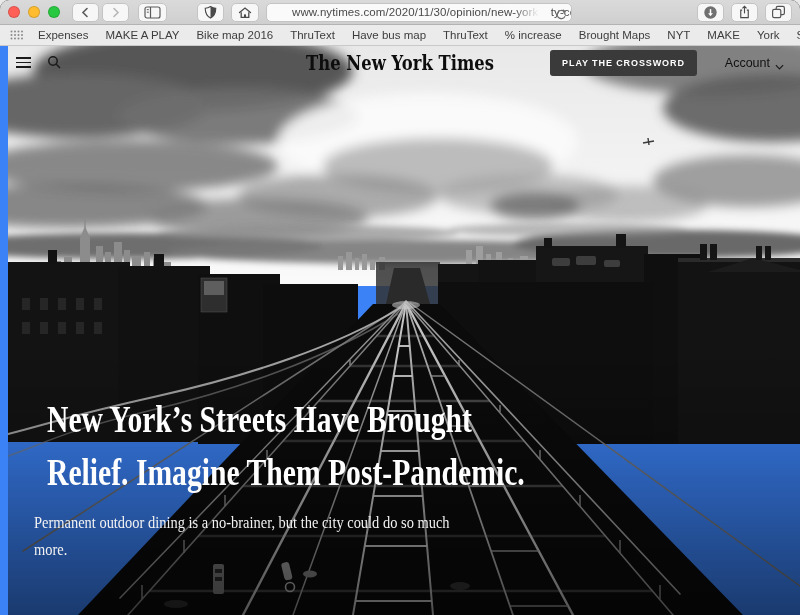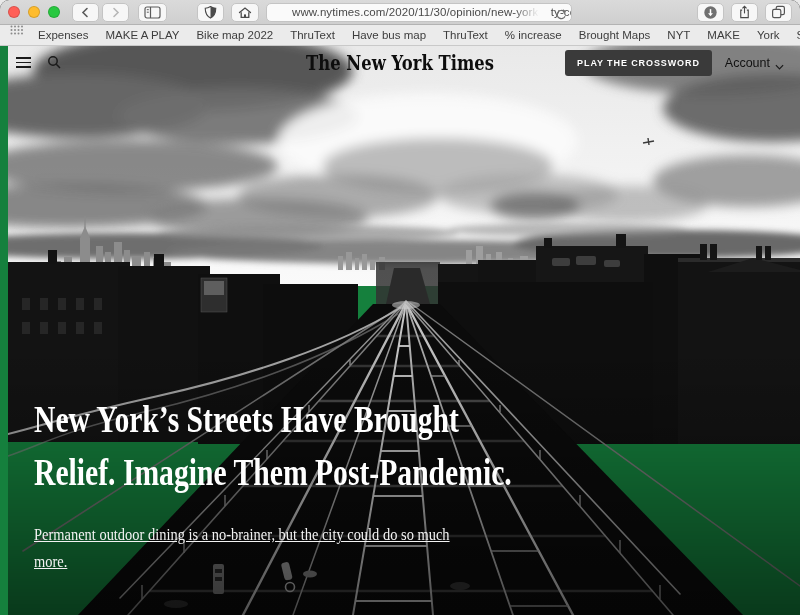--- a/index.html
+++ b/index.html
@@ -20,43 +20,43 @@
   .urlfield{width:306px;height:19px;margin-left:7px;border-radius:5px;background:#fafafa;border:1px solid #c4c4c4;
             display:flex;align-items:center;padding:0 6px;position:relative;overflow:hidden;}
   .urltext{font-size:11.5px;color:#4a4a4a;white-space:nowrap;margin-left:5px;letter-spacing:.1px;}
   .urlfade{position:absolute;right:21px;top:1px;bottom:1px;width:36px;
            background:linear-gradient(90deg,rgba(250,250,250,0),#fafafa 70%);}
   .reload{position:absolute;right:4px;top:3px;}
   .readericon{margin-right:14px;}
   .spacer{flex:1;}
   .rightbtns{display:flex;gap:7px;}
   
-  .bmbar{height:21px;background:#ebebeb;border-bottom:1px solid #c9c9c9;display:flex;
+  .bmbar{height:21px;background:#ebebeb;border-bottom:1px solid #c9c9c9;display:flex;align-items:center;
          padding-left:10px;font-size:11.5px;color:#3d3d3d;}
   .gridicon{margin-right:14px;display:flex;}
   .bm{margin-right:17px;white-space:nowrap;}
   
-  .content{position:relative;width:800px;height:569px;background:#15803d;overflow:hidden;padding-left:8px;}
+  .content{position:relative;width:800px;height:569px;background:#3b82f6;overflow:hidden;padding-left:8px;}
   .content svg.photo{display:block;}
   .siteheader{position:absolute;top:0;left:0;right:0;height:33px;display:flex;align-items:center;padding:0 16px;}
   .hamb{display:flex;flex-direction:column;gap:2.6px;cursor:pointer;}
   .hamb span{display:block;width:15px;height:1.7px;background:#1a1a1a;}
   .searchwrap{margin-left:16px;display:flex;}
   .logo{position:absolute;left:50%;top:5px;transform:translateX(-50%);
         font-family:"DejaVu Serif",serif;font-weight:700;font-size:20px;color:#0d0d0d;white-space:nowrap;}
   .logo .sc{display:inline-block;transform:scaleX(.82);transform-origin:center;}
-  .hdr-right{margin-left:auto;display:flex;align-items:center;gap:13px;}
+  .hdr-right{margin-left:auto;display:flex;align-items:center;gap:28px;}
   .xwordbtn{background:#3a3a3a;color:#fff;border:none;border-radius:3px;padding:8px 12px;
             font-family:"Liberation Sans",sans-serif;font-size:9px;font-weight:700;letter-spacing:.9px;cursor:pointer;}
   .account{display:flex;align-items:flex-end;gap:5px;font-size:12.5px;color:#111;cursor:pointer;}
   .heroText{position:absolute;left:34px;top:336px;color:#fff;}
   .kicker{font:400 21px "Liberation Serif",serif;letter-spacing:.3px;}
   .hl{margin-top:11px;font:700 38px "Liberation Serif",serif;}
   .hl .line{display:block;white-space:nowrap;transform:scaleX(.78);transform-origin:0 50%;line-height:53px;}
-  .dek{margin-top:22px;font:400 17px "Liberation Serif",serif;color:#f2f2f2;text-decoration:underline;}
+  .dek{margin-top:10px;font:400 17px "Liberation Serif",serif;color:#f2f2f2;}
   .dek .line{display:block;white-space:nowrap;transform:scaleX(.85);transform-origin:0 50%;line-height:27px;}
 </style>
 </head>
 <body>
 
 <div class="window">
 
   <div class="titlebar">
     <div class="tlgroup">
       <span class="tl red"></span>
@@ -158,21 +158,21 @@
           <circle cx="1.5" cy="8.5" r="1"></circle>
             <circle cx="5" cy="8.5" r="1"></circle>
             <circle cx="8.5" cy="8.5" r="1"></circle>
             <circle cx="12" cy="8.5" r="1"></circle>
         </g>
       </svg>
     </span>
     <span style="display:flex;align-items:center;">
         <span class="bm">Expenses</span>
         <span class="bm">MAKE A PLAY</span>
-        <span class="bm">Bike map 2022</span>
+        <span class="bm">Bike map 2016</span>
         <span class="bm">ThruText</span>
         <span class="bm">Have bus map</span>
         <span class="bm">ThruText</span>
         <span class="bm">% increase</span>
         <span class="bm">Brought Maps</span>
         <span class="bm">NYT</span>
         <span class="bm">MAKE</span>
         <span class="bm">York</span>
         <span class="bm">SB CMS</span>
       </span>
@@ -411,21 +411,21 @@
         <span class="account">
           <span>Account</span>
           <svg width="9" height="6" viewBox="0 0 10 6">
             <path d="M1 1 L5 5 L9 1" fill="none" stroke="#1a1a1a" stroke-width="1.3"></path>
           </svg>
         </span>
       </div>
     </div>
 
     <div class="heroText">
-      <h1 class="hl" style="margin:11px 0 0 0;">
+      <h1 class="hl" style="margin:11px 0 0 13px;">
         <span class="line">New York’s Streets Have Brought</span>
         <span class="line">Relief. Imagine Them Post-Pandemic.</span>
       </h1>
       <div class="dek">
         <span class="line">Permanent outdoor dining is a no-brainer, but the city could do so much</span>
         <span class="line">more.</span>
       </div>
     </div>
 
   </div>

